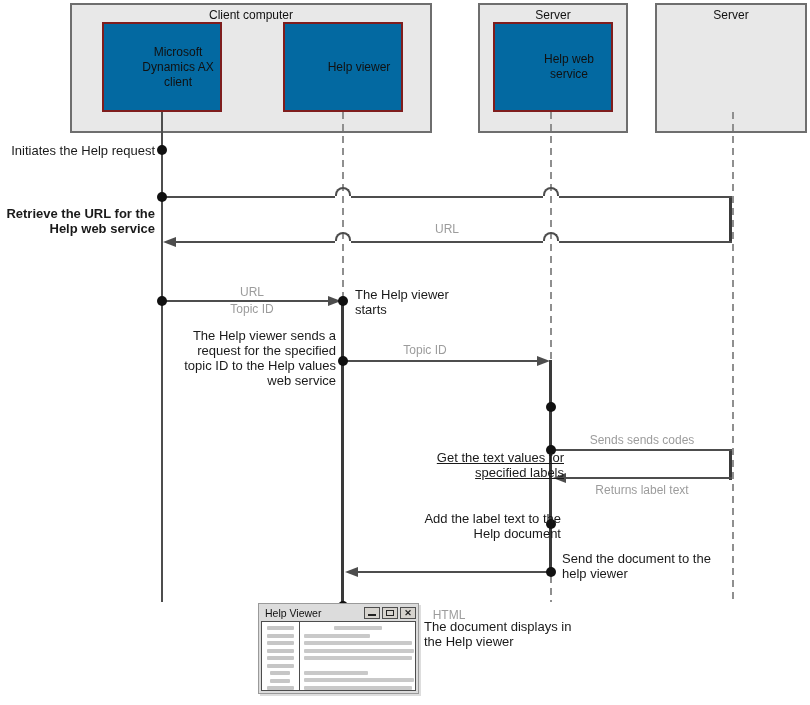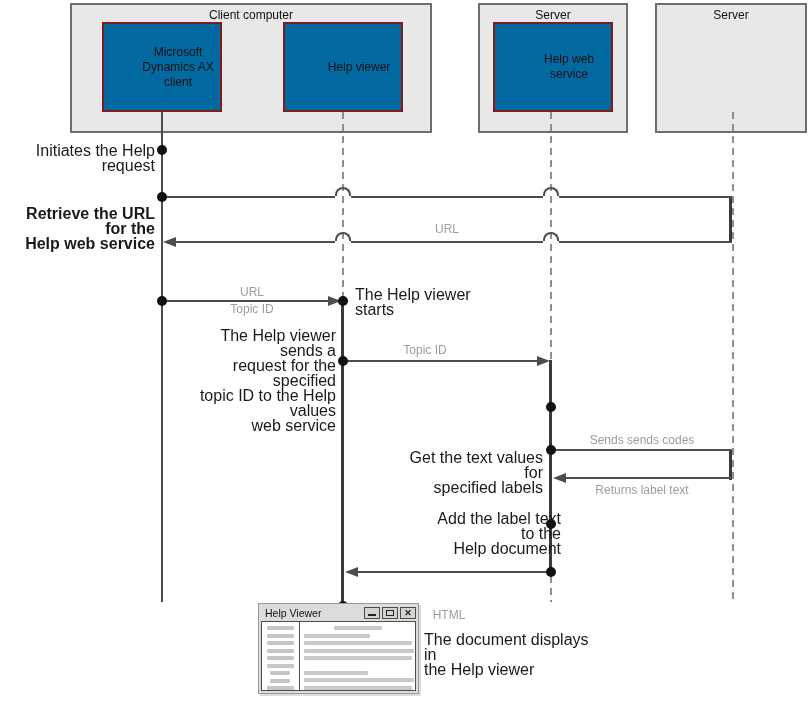--- a/index.html
+++ b/index.html
@@ -21,21 +21,21 @@
   
   .hline{position:absolute;height:2px;background:#4d4d4d;}
   .hop{position:absolute;width:16px;height:9px;box-sizing:border-box;
        border:2px solid #4d4d4d;border-bottom:none;border-radius:8px 8px 0 0;background:transparent;}
   .arrow-l{position:absolute;width:0;height:0;border-top:5px solid transparent;
            border-bottom:5px solid transparent;border-right:13px solid #4d4d4d;}
   .arrow-r{position:absolute;width:0;height:0;border-top:5px solid transparent;
            border-bottom:5px solid transparent;border-left:13px solid #4d4d4d;}
   .dot{position:absolute;width:10px;height:10px;border-radius:50%;background:#111;}
   
-  .lbl{position:absolute;font-size:16px;line-height:15px;color:#1a1a1a;white-space:pre-line;}
+  .lbl{position:absolute;font-size:13px;line-height:15px;color:#1a1a1a;white-space:pre-line;}
   .r{text-align:right;}
   .glabel{position:absolute;font-size:12px;line-height:14px;color:#9c9c9c;text-align:center;}
   
   .hv-window{position:absolute;left:258px;top:603px;width:161px;height:91px;box-sizing:border-box;
     background:#dcdcdc;border:1px solid #9a9a9a;box-shadow:2px 2px 0 rgba(120,120,120,.25);}
   .hv-titlebar{position:absolute;left:2px;top:2px;right:2px;height:14px;display:flex;align-items:center;}
   .hv-title{font-size:10.5px;color:#111;padding-left:4px;flex:1;white-space:nowrap;overflow:hidden;}
   .hv-btn{width:16px;height:12px;margin-left:2px;background:#d6d3ce;border:1px solid #4d4d4d;
     box-sizing:border-box;display:flex;align-items:center;justify-content:center;position:relative;}
   .hv-btn .min-bar{position:absolute;bottom:2px;left:3px;width:8px;height:2px;background:#222;}
@@ -126,25 +126,27 @@
 
   <div class="lbl r" style="left:0;top:143px;width:155px;">Initiates the Help request</div>
   <div class="lbl r" style="left:5px;top:206px;width:150px;font-weight:bold;">Retrieve the URL for the
 Help web service</div>
   <div class="lbl" style="left:355px;top:287px;width:120px;">The Help viewer
 starts</div>
   <div class="lbl r" style="left:176px;top:328px;width:160px;">The Help viewer sends a
 request for the specified
 topic ID to the Help values
 web service</div>
-  <div class="lbl r" style="left:403px;top:450px;width:140px;">Get the text values for
+  <div class="lbl r" style="left:424px;top:450px;width:140px;text-decoration:underline;">Get the text values for
 specified labels</div>
   <div class="lbl r" style="left:421px;top:511px;width:140px;">Add the label text to the
 Help document</div>
-  <div class="lbl" style="left:424px;top:632px;width:170px;">The document displays in
+  <div class="lbl" style="left:562px;top:551px;width:160px;">Send the document to the
+help viewer</div>
+  <div class="lbl" style="left:424px;top:619px;width:170px;">The document displays in
 the Help viewer</div>
 
   <div class="hv-window">
     <div class="hv-titlebar">
       <div class="hv-title">Help Viewer</div>
       <div class="hv-btn">
           <span class="min-bar"></span>
         </div>
       <div class="hv-btn">
           <span class="max-box"></span>

